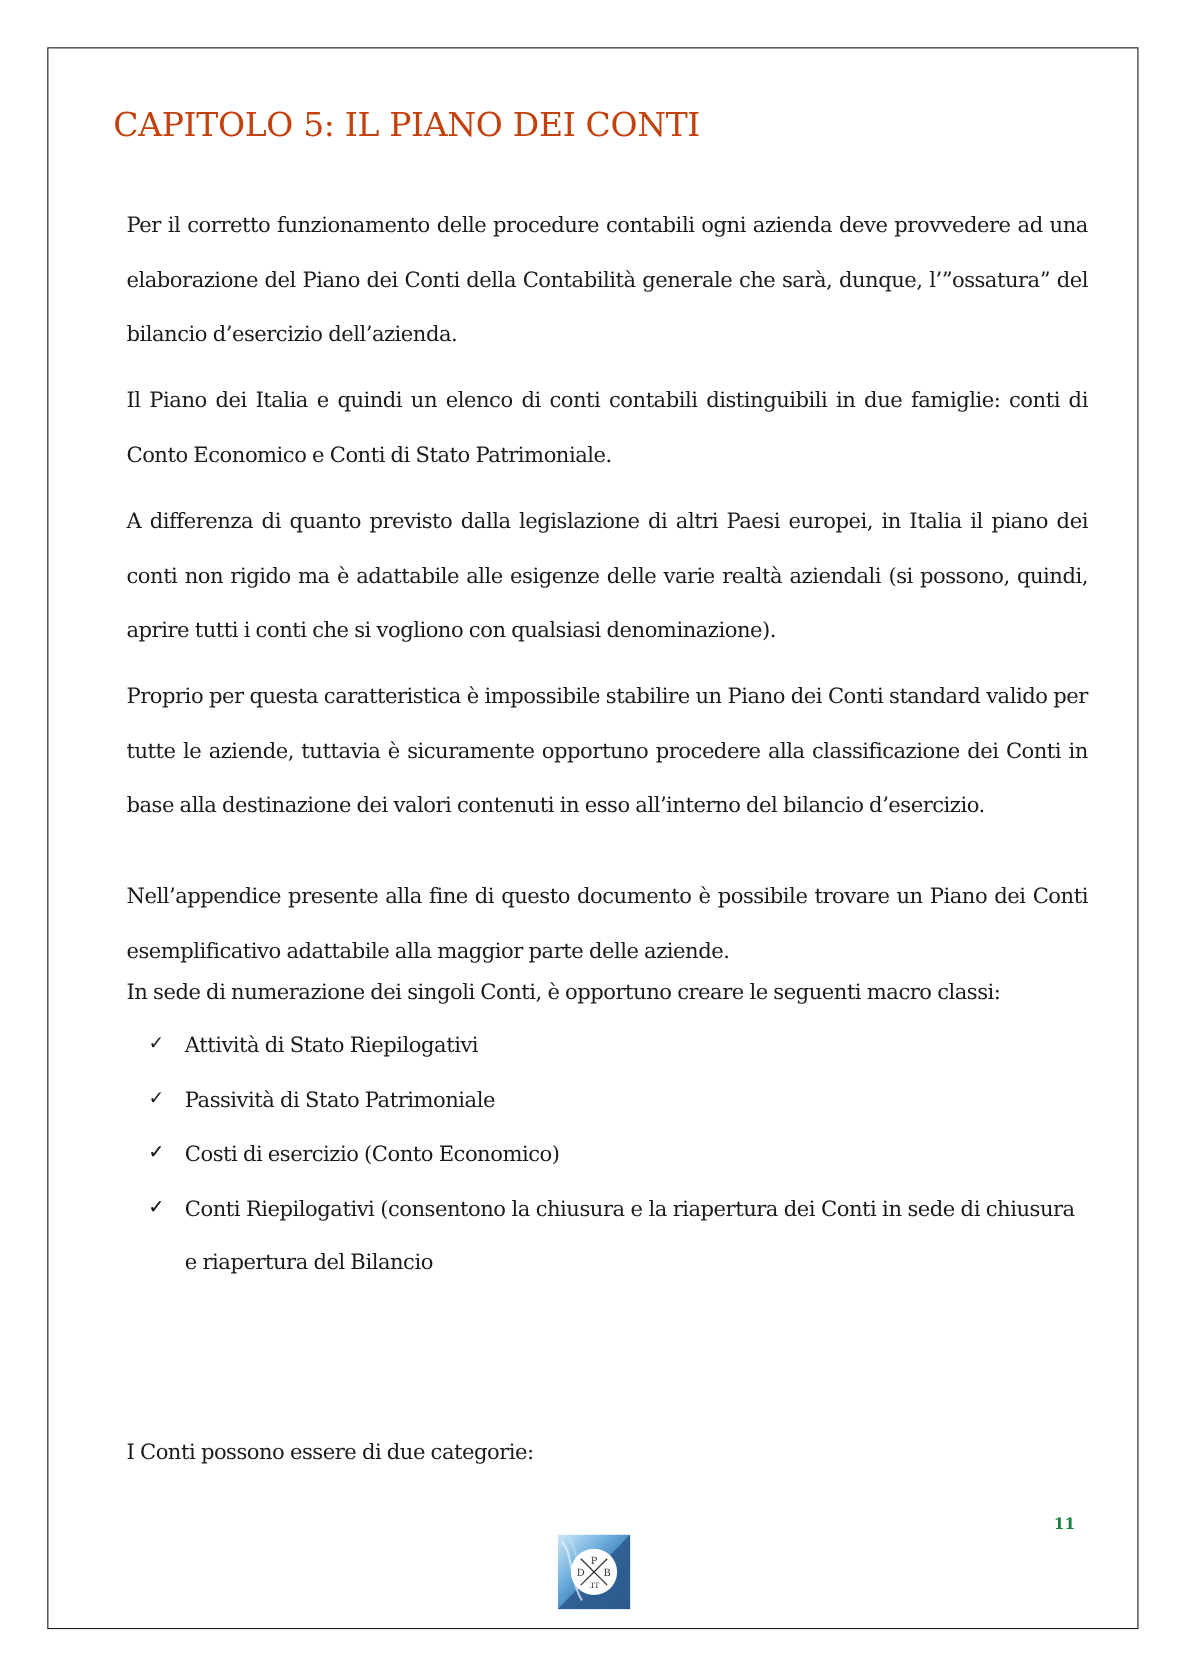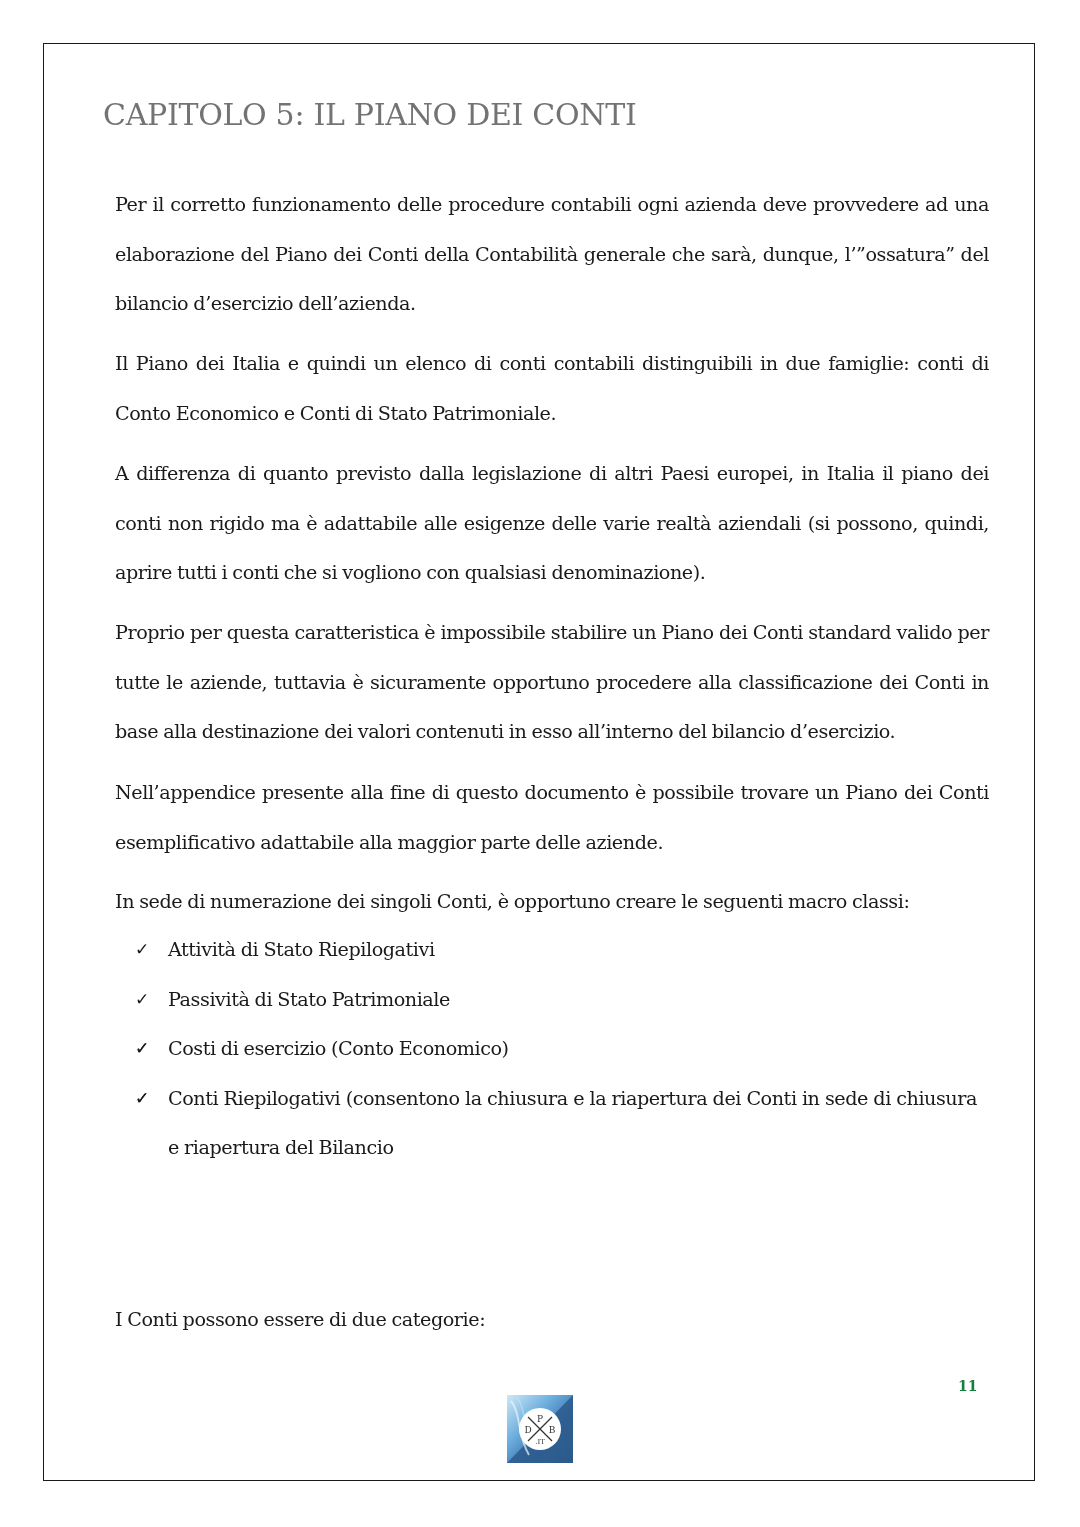--- a/index.html
+++ b/index.html
@@ -24,42 +24,42 @@
       border: 1.5px solid #1a1a1a;
       box-sizing: border-box;
     }
     .content {
       position: absolute;
       left: 103px;
       top: 90px;
       width: 874px;
     }
     .chapter-title {
-      color: #737373;
+      color: #c2410c;
       font-family: "DejaVu Serif", "Liberation Serif", serif;
       font-size: 30px;
       font-weight: normal;
       margin: 0;
       height: 50px;
       line-height: 50px;
       letter-spacing: -0.3px;
     }
     .para {
       font-size: 19.2px;
       line-height: 49.5px;
       margin: 12px;
       text-align: justify;
       letter-spacing: -0.45px;
       word-spacing: -0.5px;
     }
     .p1 { position: absolute; top: 78px; width: 874px; }
     .p2 { position: absolute; top: 237px; width: 874px; }
     .p3 { position: absolute; top: 347px; width: 874px; }
     .p4 { position: absolute; top: 506px; width: 874px; }
-    .p5 { position: absolute; top: 666px; width: 874px; }
+    .p5 { position: absolute; top: 688px; width: 874px; }
     .p6 { position: absolute; top: 775px; width: 874px; }
     .checklist {
       position: absolute;
       top: 835px;
       left: 32px;
       width: 842px;
       margin: 0;
       padding: 0;
       list-style: none;
     }

